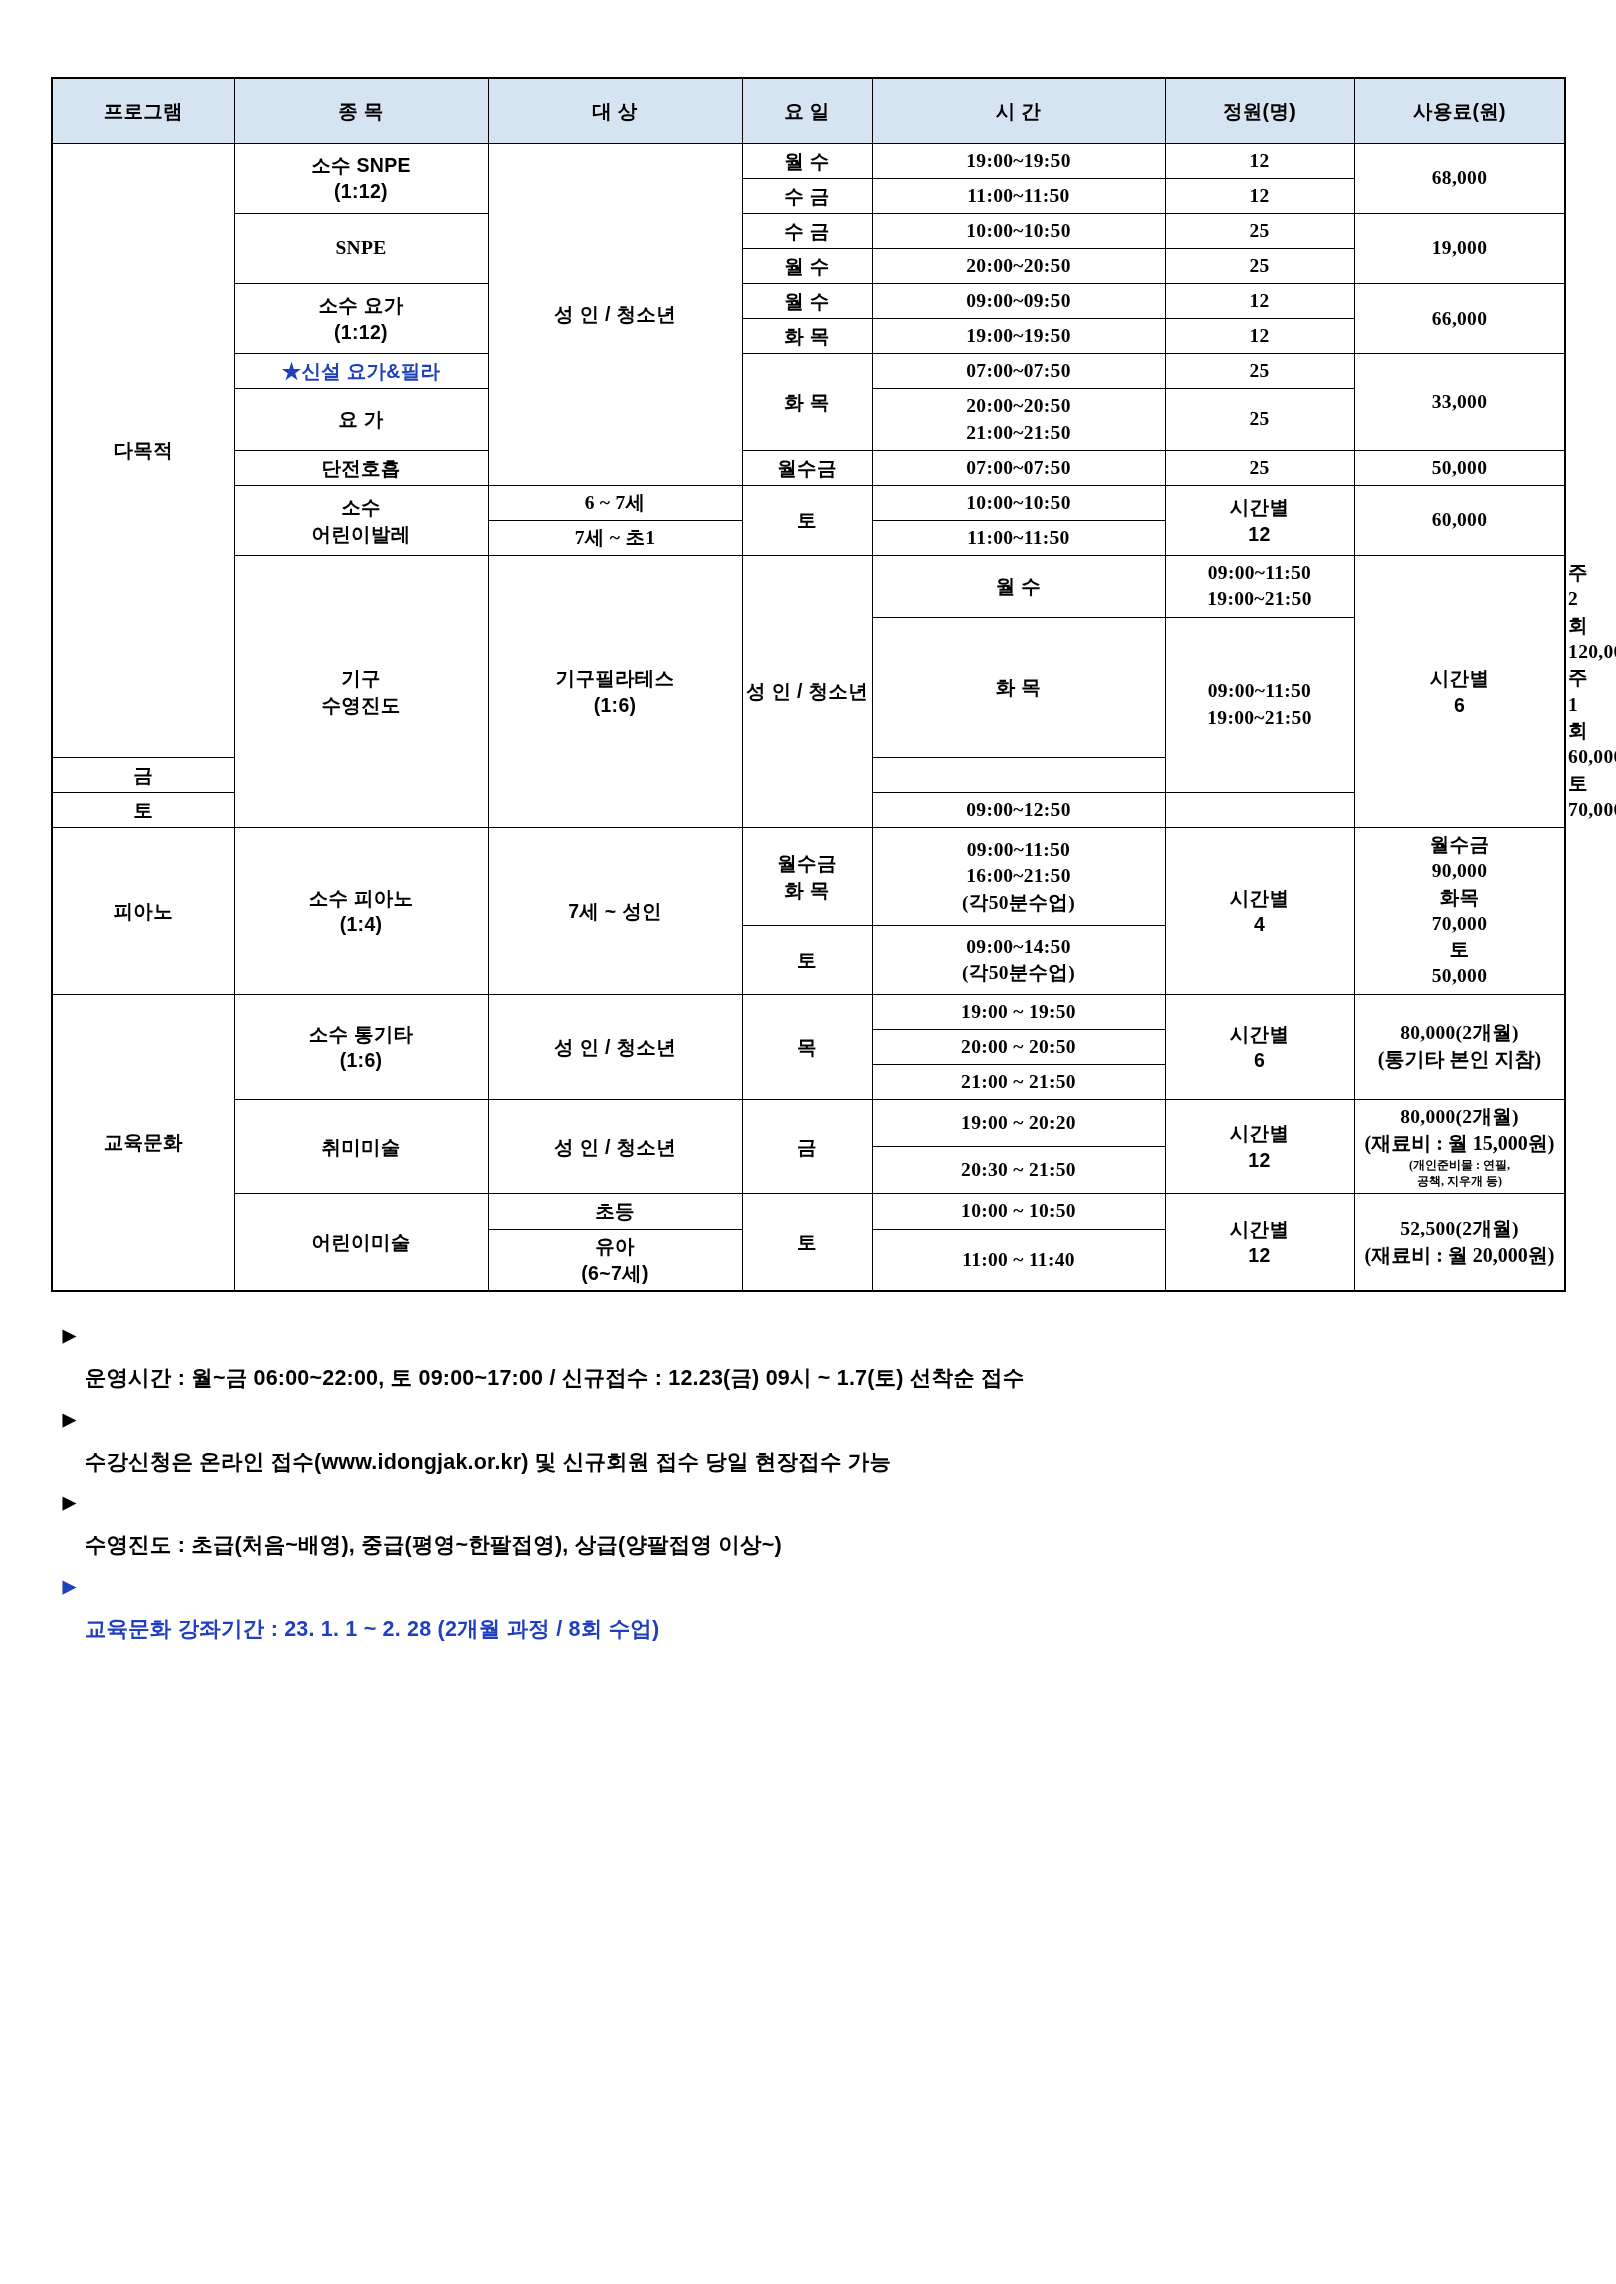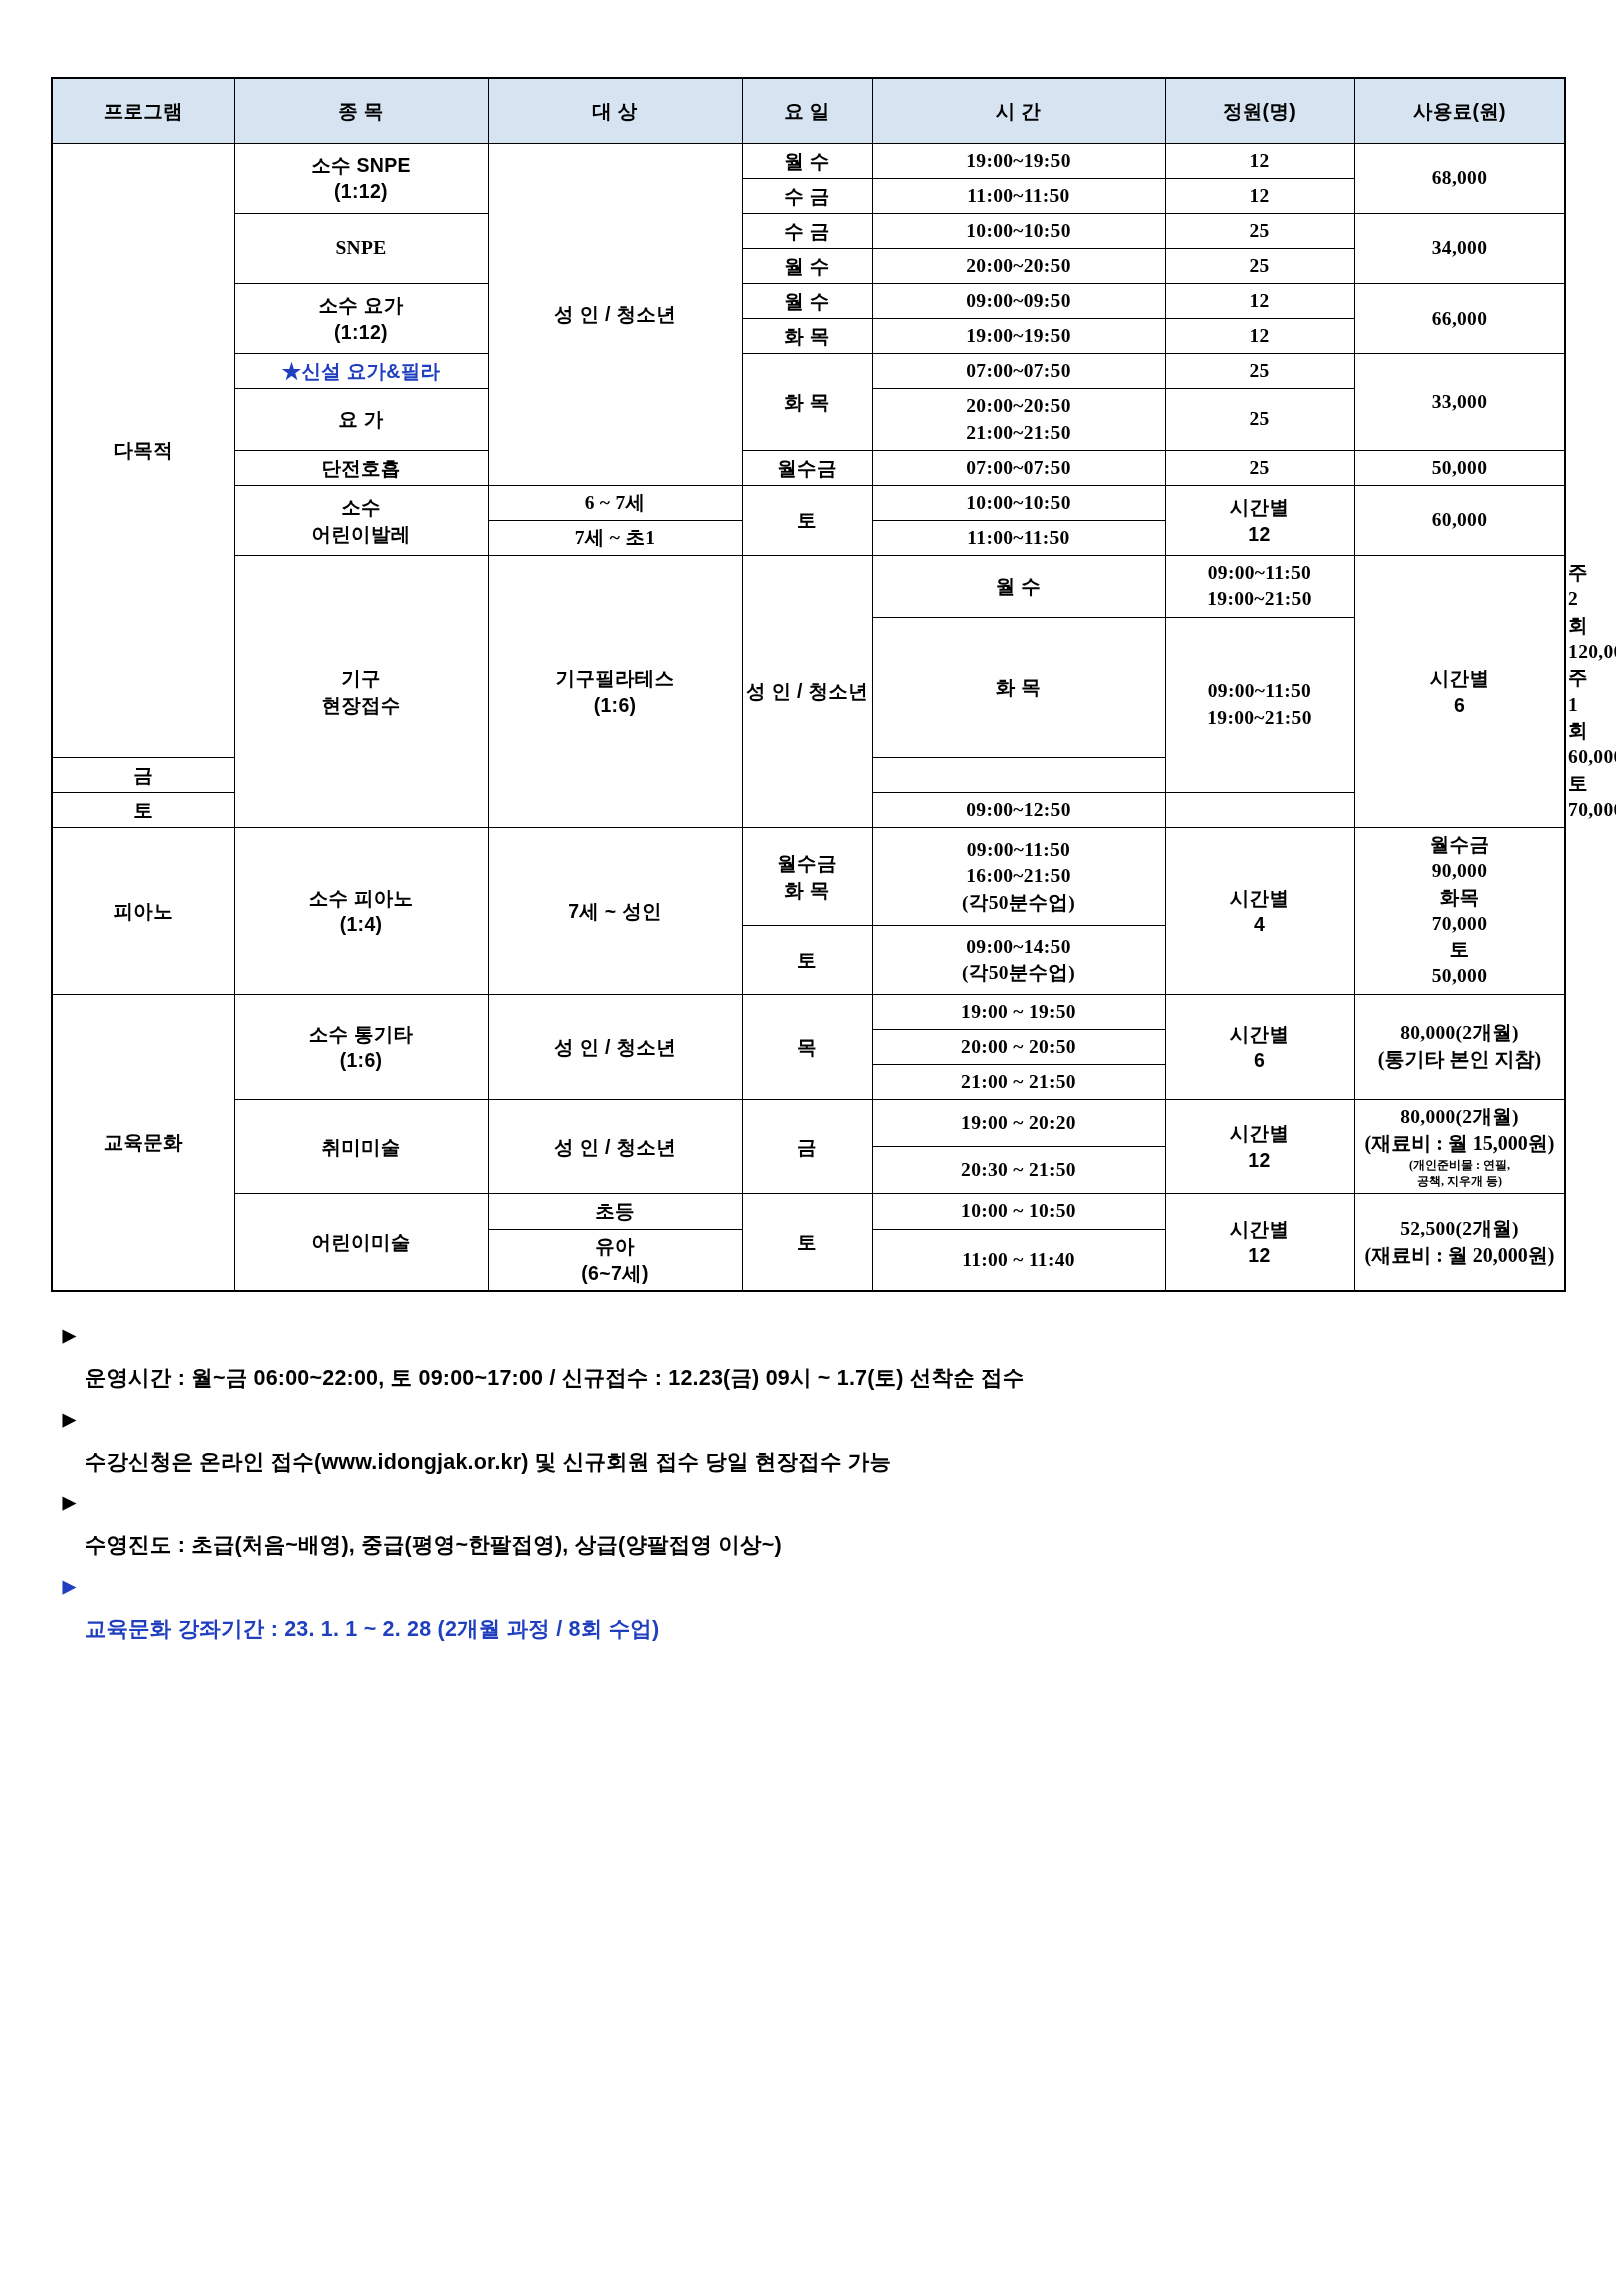--- a/index.html
+++ b/index.html
@@ -148,21 +148,21 @@
         <td class="day">수 금</td>
         <td class="time serif">11:00~11:50</td>
         <td class="cap serif">12</td>
       </tr>
 
       <tr>
         <td class="item serif" rowspan="2">SNPE</td>
         <td class="day">수 금</td>
         <td class="time serif">10:00~10:50</td>
         <td class="cap serif">25</td>
-        <td class="fee serif" rowspan="2">34,000</td>
+        <td class="fee serif" rowspan="2">19,000</td>
       </tr>
       <tr>
         <td class="day">월 수</td>
         <td class="time serif">20:00~20:50</td>
         <td class="cap serif">25</td>
       </tr>
 
       <tr>
         <td class="item" rowspan="2" style="white-space:pre-line">소수 요가
 (1:12)</td>
@@ -209,21 +209,21 @@
 12</td>
         <td class="fee serif" rowspan="2">60,000</td>
       </tr>
       <tr>
         <td class="target serif">7세 ~ 초1</td>
         <td class="time serif">11:00~11:50</td>
       </tr>
 
       <tr>
         <td class="prog" rowspan="4" style="white-space:pre-line">기구
-현장접수</td>
+수영진도</td>
         <td class="item" rowspan="4" style="white-space:pre-line">기구필라테스
 (1:6)</td>
         <td class="target" rowspan="4">성  인 / 청소년</td>
         <td class="day">월 수</td>
         <td class="time serif" style="white-space:pre-line">09:00~11:50
 19:00~21:50</td>
         <td class="cap b" rowspan="4" style="white-space:pre-line">시간별
 6</td>
         <td class="fee b serif" rowspan="4" style="white-space:pre-line">주2회 120,000
 주1회  60,000

